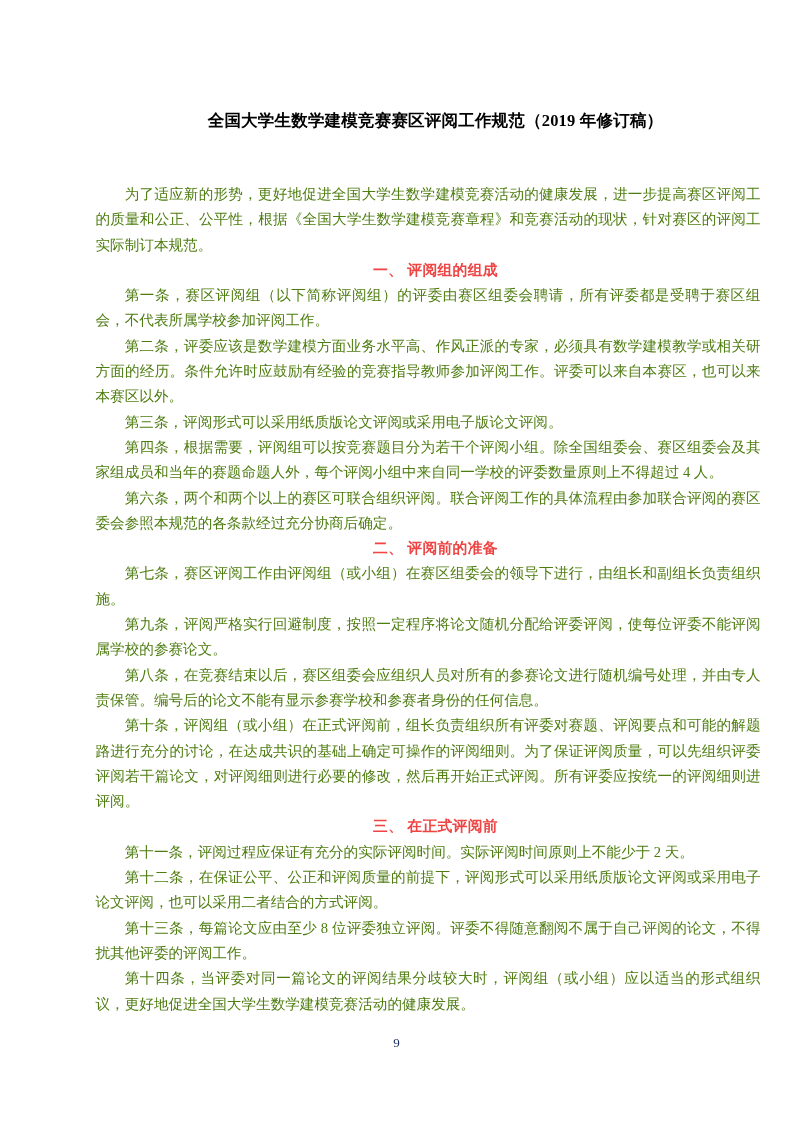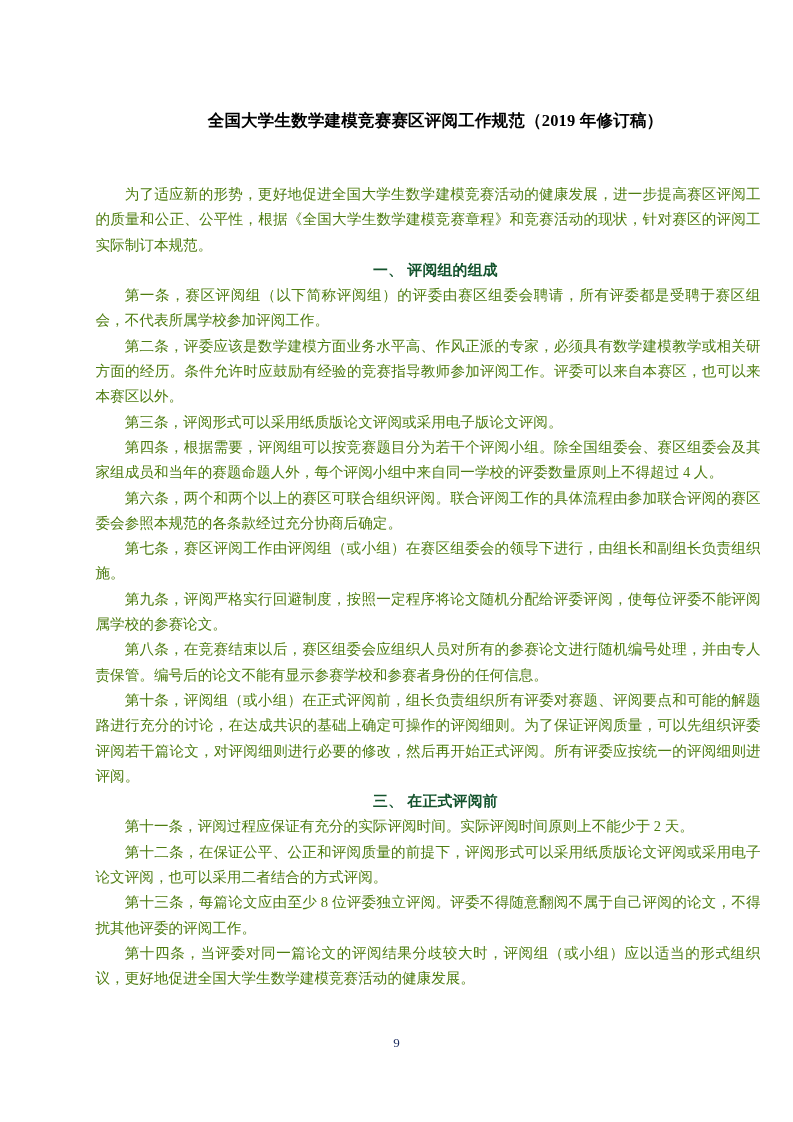--- a/index.html
+++ b/index.html
@@ -45,21 +45,21 @@
     text-indent: 2em;
     color: #4d7c0f;
   }
   h2.section {
     margin: 0;
     font-weight: bold;
     font-size: 14.8px;
     line-height: 25.3px;
     text-align: center;
     text-indent: 0;
-    color: #14532d;
+    color: #ef4444;
     letter-spacing: 0.3px;
   }
   .page-number {
     position: absolute;
     left: 0;
     right: 0;
     top: 1026px;
     text-align: center;
     font-size: 13px;
     line-height: 18px;
@@ -79,20 +79,21 @@
 
     <p class="para">为了适应新的形势，更好地促进全国大学生数学建模竞赛活动的健康发展，进一步提高赛区评阅工作的质量和公正、公平性，根据《全国大学生数学建模竞赛章程》和竞赛活动的现状，针对赛区的评阅工作实际制订本规范。</p>
 
     <h2 class="section">一、 评阅组的组成</h2>
     <p class="para">第一条，赛区评阅组（以下简称评阅组）的评委由赛区组委会聘请，所有评委都是受聘于赛区组委会，不代表所属学校参加评阅工作。</p>
     <p class="para">第二条，评委应该是数学建模方面业务水平高、作风正派的专家，必须具有数学建模教学或相关研究方面的经历。条件允许时应鼓励有经验的竞赛指导教师参加评阅工作。评委可以来自本赛区，也可以来自本赛区以外。</p>
     <p class="para">第三条，评阅形式可以采用纸质版论文评阅或采用电子版论文评阅。</p>
     <p class="para">第四条，根据需要，评阅组可以按竞赛题目分为若干个评阅小组。除全国组委会、赛区组委会及其专家组成员和当年的赛题命题人外，每个评阅小组中来自同一学校的评委数量原则上不得超过 4 人。</p>
     <p class="para">第六条，两个和两个以上的赛区可联合组织评阅。联合评阅工作的具体流程由参加联合评阅的赛区组委会参照本规范的各条款经过充分协商后确定。</p>
 
+    <h2 class="section">二、 评阅前的准备</h2>
     <p class="para">第七条，赛区评阅工作由评阅组（或小组）在赛区组委会的领导下进行，由组长和副组长负责组织实施。</p>
     <p class="para">第九条，评阅严格实行回避制度，按照一定程序将论文随机分配给评委评阅，使每位评委不能评阅所属学校的参赛论文。</p>
     <p class="para">第八条，在竞赛结束以后，赛区组委会应组织人员对所有的参赛论文进行随机编号处理，并由专人负责保管。编号后的论文不能有显示参赛学校和参赛者身份的任何信息。</p>
     <p class="para">第十条，评阅组（或小组）在正式评阅前，组长负责组织所有评委对赛题、评阅要点和可能的解题思路进行充分的讨论，在达成共识的基础上确定可操作的评阅细则。为了保证评阅质量，可以先组织评委试评阅若干篇论文，对评阅细则进行必要的修改，然后再开始正式评阅。所有评委应按统一的评阅细则进行评阅。</p>
 
     <h2 class="section">三、 在正式评阅前</h2>
     <p class="para">第十一条，评阅过程应保证有充分的实际评阅时间。实际评阅时间原则上不能少于 2 天。</p>
     <p class="para">第十二条，在保证公平、公正和评阅质量的前提下，评阅形式可以采用纸质版论文评阅或采用电子版论文评阅，也可以采用二者结合的方式评阅。</p>
     <p class="para">第十三条，每篇论文应由至少 8 位评委独立评阅。评委不得随意翻阅不属于自己评阅的论文，不得干扰其他评委的评阅工作。</p>
     <p class="para">第十四条，当评委对同一篇论文的评阅结果分歧较大时，评阅组（或小组）应以适当的形式组织复议，更好地促进全国大学生数学建模竞赛活动的健康发展。</p>

